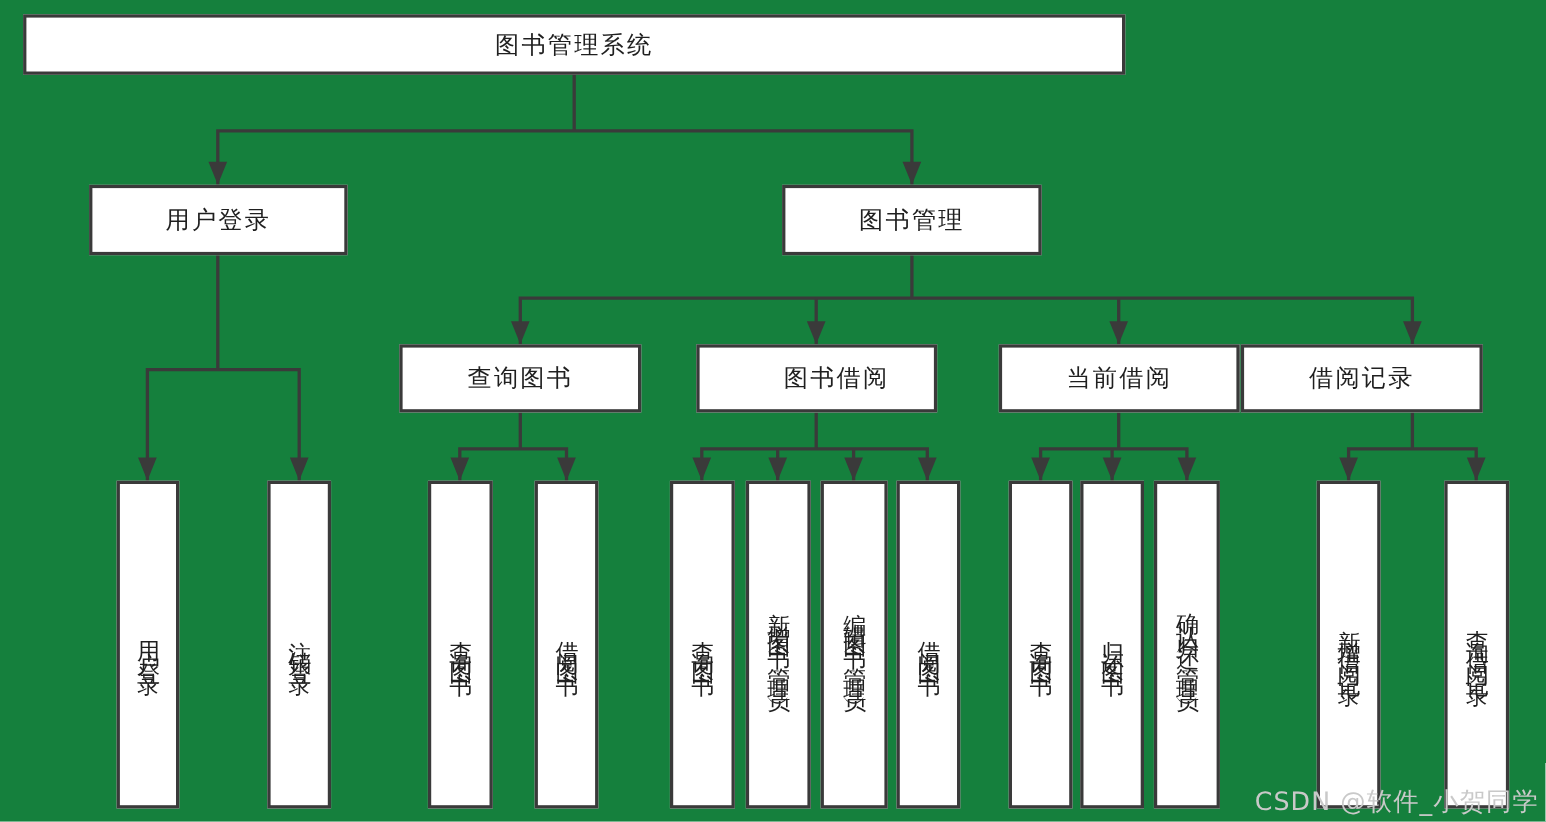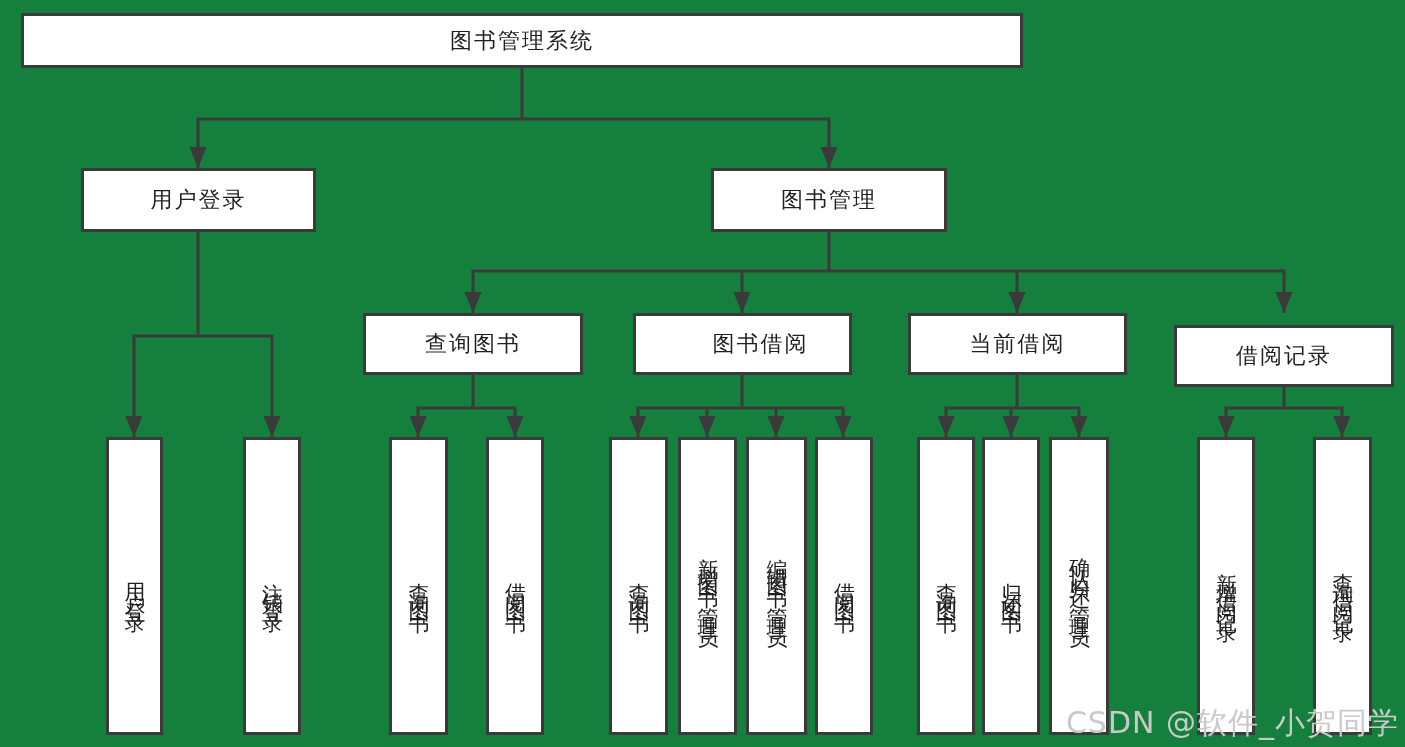--- a/index.html
+++ b/index.html
@@ -46,41 +46,41 @@
   }
   
   #n-root     { left: 21px;   top: 13px;  width: 1002px; height: 55px; }
   
   #n-login    { left: 81px;   top: 168px; width: 235px;  height: 64px; }
   #n-bookmgmt { left: 711px;  top: 168px; width: 236px;  height: 64px; text-align: right; }
   
   #n-newbook  { left: 363px;  top: 313px; width: 220px;  height: 62px; }
   #n-borrow   { left: 633px;  top: 313px; width: 219px;  height: 62px; padding-left: 36px; }
   #n-current  { left: 908px;  top: 313px; width: 219px;  height: 62px; font-family: Liberation Serif, serif; }
-  #n-records  { left: 1174px; top: 313px; width: 220px;  height: 62px; margin-top: 12px; }
+  #n-records  { left: 1128px; top: 313px; width: 220px;  height: 62px; }
   
   .leaf { top: 437px; height: 298px; }
   #l-a1 { left: 106px;  width: 57px; }
   #l-a2 { left: 243px;  width: 58px; }
   #l-b1 { left: 389px;  width: 59px; }
   #l-b2 { left: 486px;  width: 58px; }
   #l-c1 { left: 609px;  width: 59px; }
   #l-c2 { left: 678px;  width: 59px; }
   #l-c3 { left: 746px;  width: 61px; }
   #l-c4 { left: 815px;  width: 58px; }
   #l-d1 { left: 917px;  width: 58px; }
   #l-d2 { left: 982px;  width: 58px; }
   #l-d3 { left: 1049px; width: 60px; }
   #l-e1 { left: 1197px; width: 58px; }
   #l-e2 { left: 1313px; width: 59px; }
   .watermark {
     position: absolute;
     right: 6px;
     bottom: 3px;
-    font-size: 30px;
+    font-size: 23px;
     color: #c9c9c9;
     letter-spacing: 1px;
     white-space: nowrap;
     z-index: 10;
   }
 </style>
 </head>
 <body>
 
 <div class="stage">

